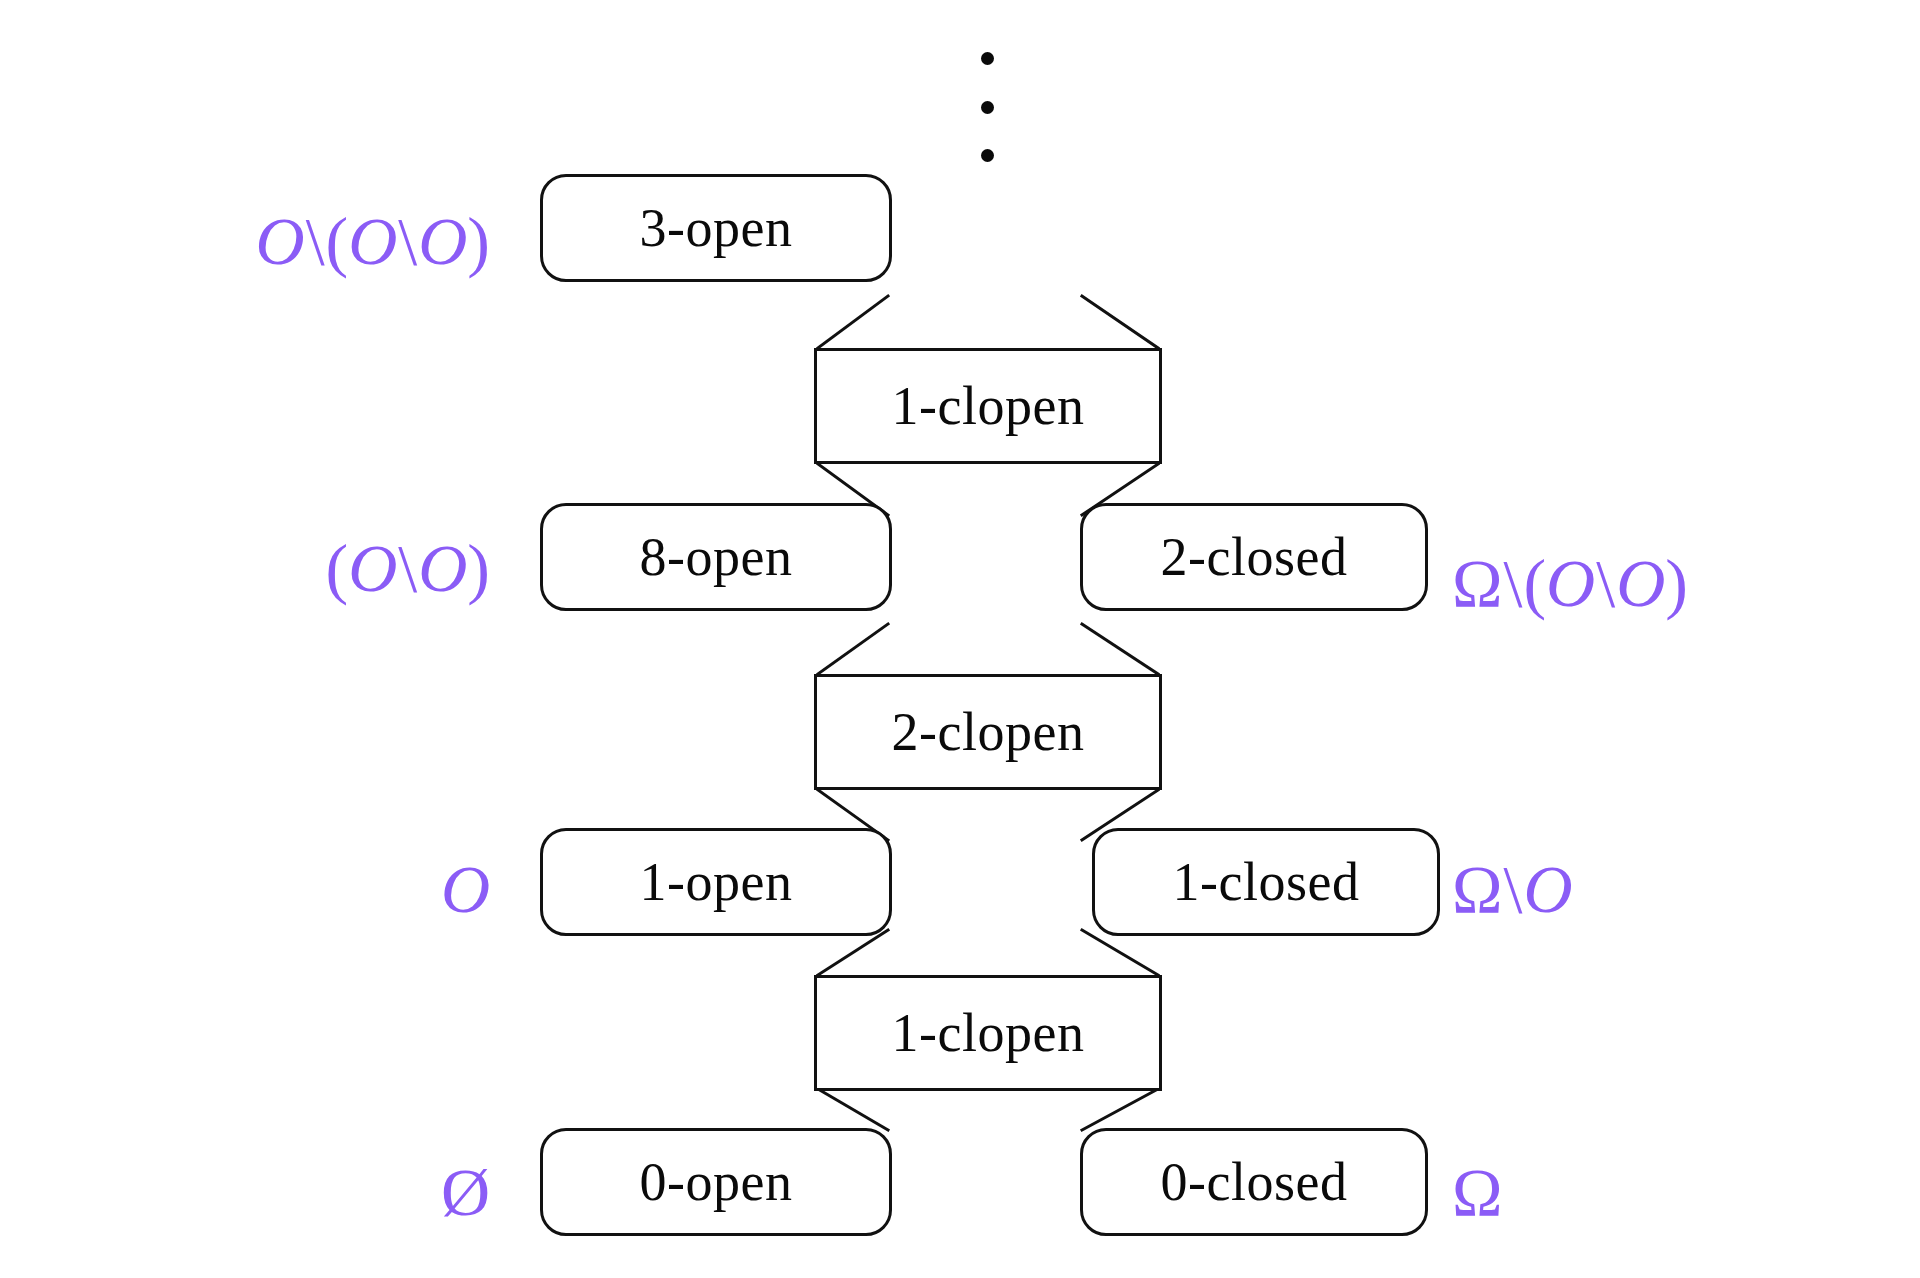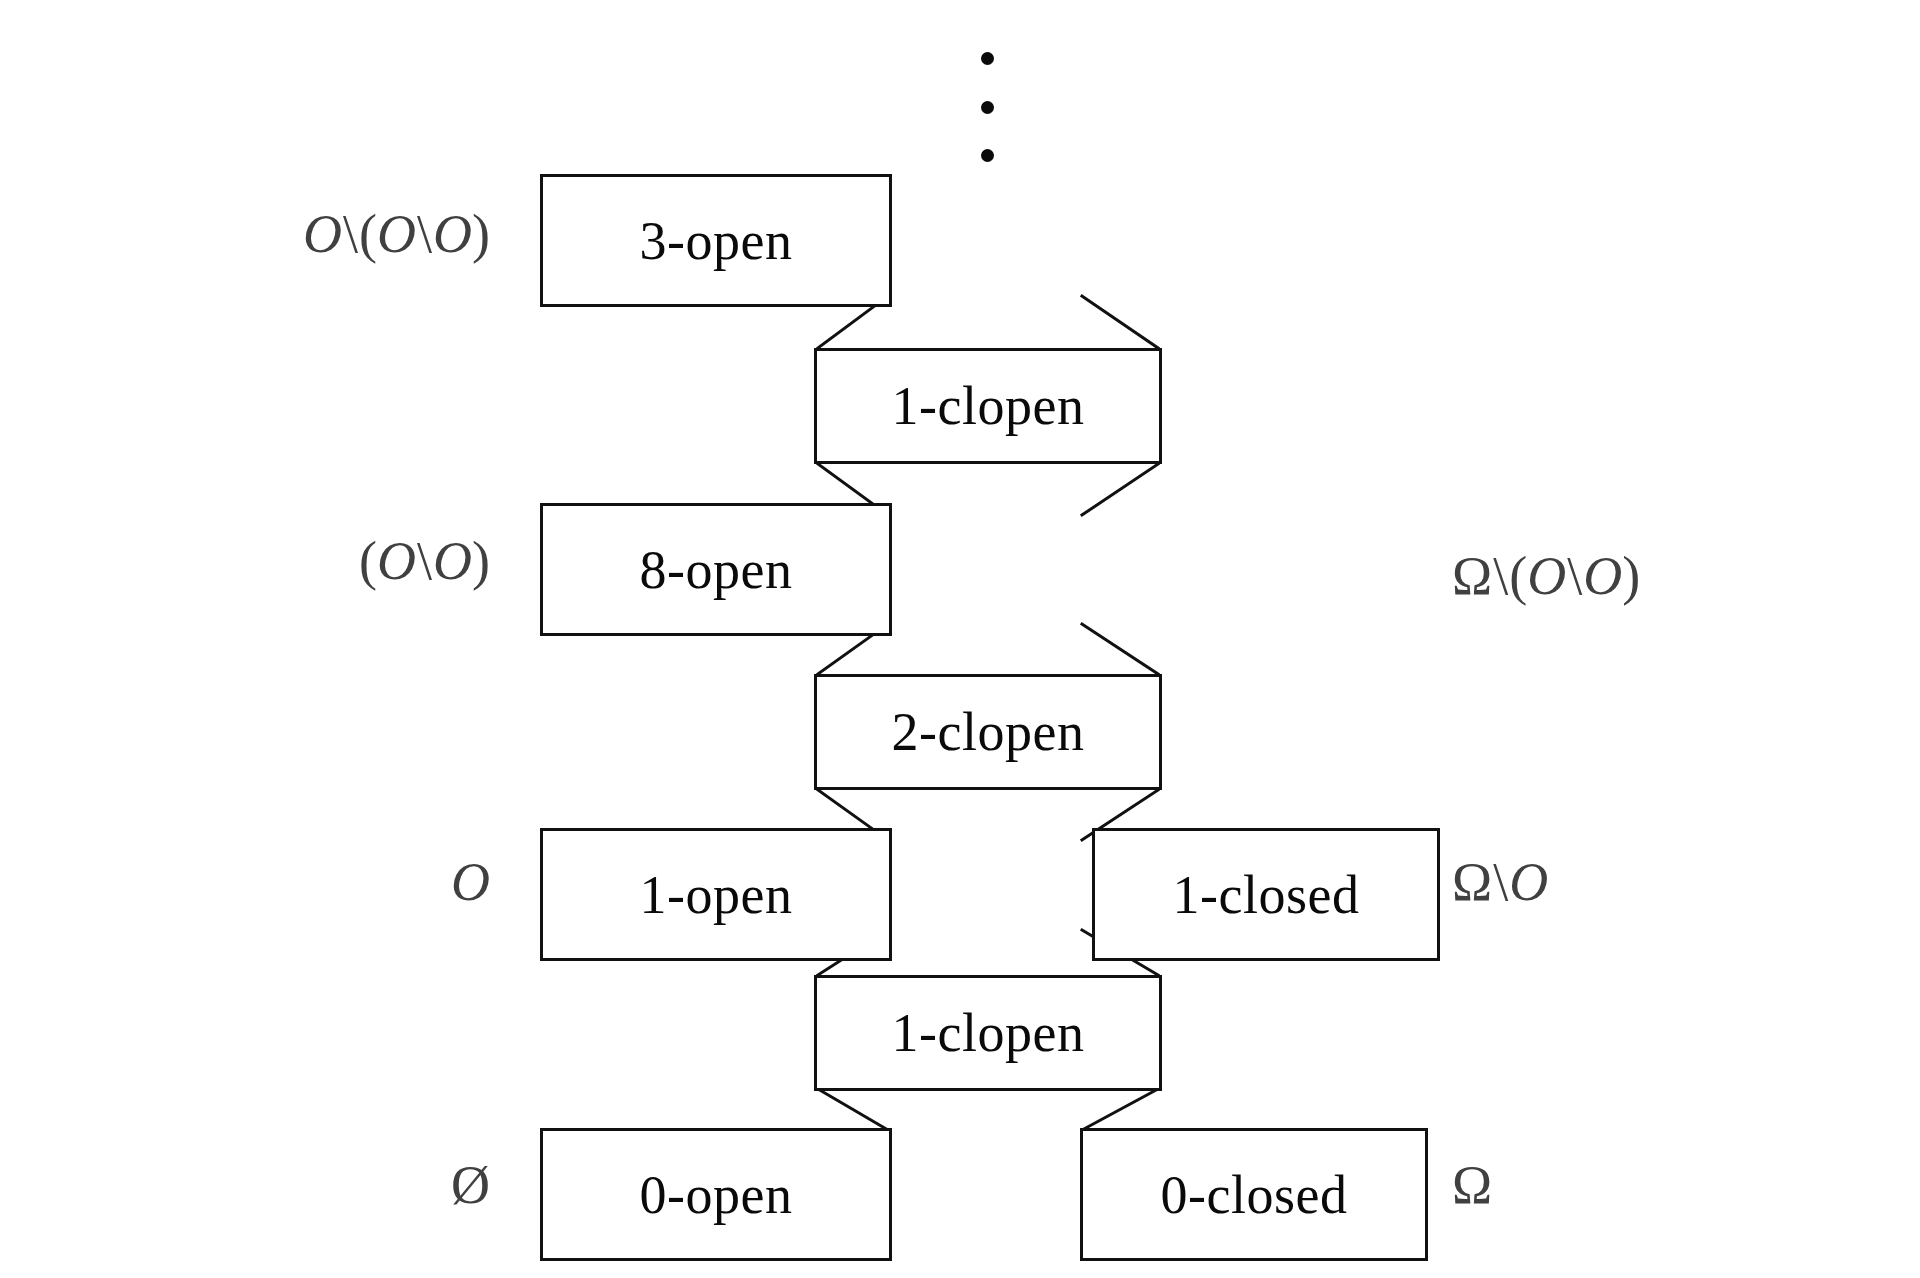--- a/index.html
+++ b/index.html
@@ -34,29 +34,29 @@
     align-items: center;
     justify-content: center;
     font-size: 54px;
     line-height: 1;
     letter-spacing: 0.5px;
     white-space: nowrap;
   }
   .node-open   { left: 540px;  width: 352px; }
   .node-closed { left: 1080px; width: 348px; }
   .node-clopen { left: 814px;  width: 348px; }
-  .node.h-big  { height: 133px; }
+  .node.h-big  { height: 108px; border-radius: 26px; }
   .node.h-mid  { height: 116px; }
 
   .side-label {
     position: absolute;
-    font-size: 54px;
+    font-size: 68px;
     line-height: 1;
     white-space: nowrap;
-    color: #404040;
+    color: #8b5cf6;
   }
   .side-label.left  { text-align: right; }
   .side-label.right { text-align: left; }
 
   .mvar { font-style: italic; }
   .mup  { font-style: normal; }
   .msep { font-style: normal; padding: 0 1px; }
 
   .ellipsis-dots {
     position: absolute;
@@ -126,20 +126,23 @@
   </div>
 
   <div class="side-label left" style="left:160px; top:534px; width:330px;">
     <span class="mup">(</span><span class="mvar">O</span><span class="msep">\</span><span class="mvar">O</span><span class="mup">)</span>
   </div>
 
   <div class="node node-open h-big" style="top:503px;">
     <span>8-open</span>
   </div>
 
+  <div class="node node-closed h-big" style="top:503px;">
+    <span>2-closed</span>
+  </div>
 
   <div class="side-label right" style="left:1452px; top:534px;margin-top:15px;">
     <span class="mup">Ω</span><span class="msep">\</span><span class="mup">(</span><span class="mvar">O</span><span class="msep">\</span><span class="mvar">O</span><span class="mup">)</span>
   </div>
 
   <div class="node node-clopen h-mid" style="top:674px;">
     <span>2-clopen</span>
   </div>
 
   <div class="side-label left" style="left:160px; top:855px; width:330px;">

